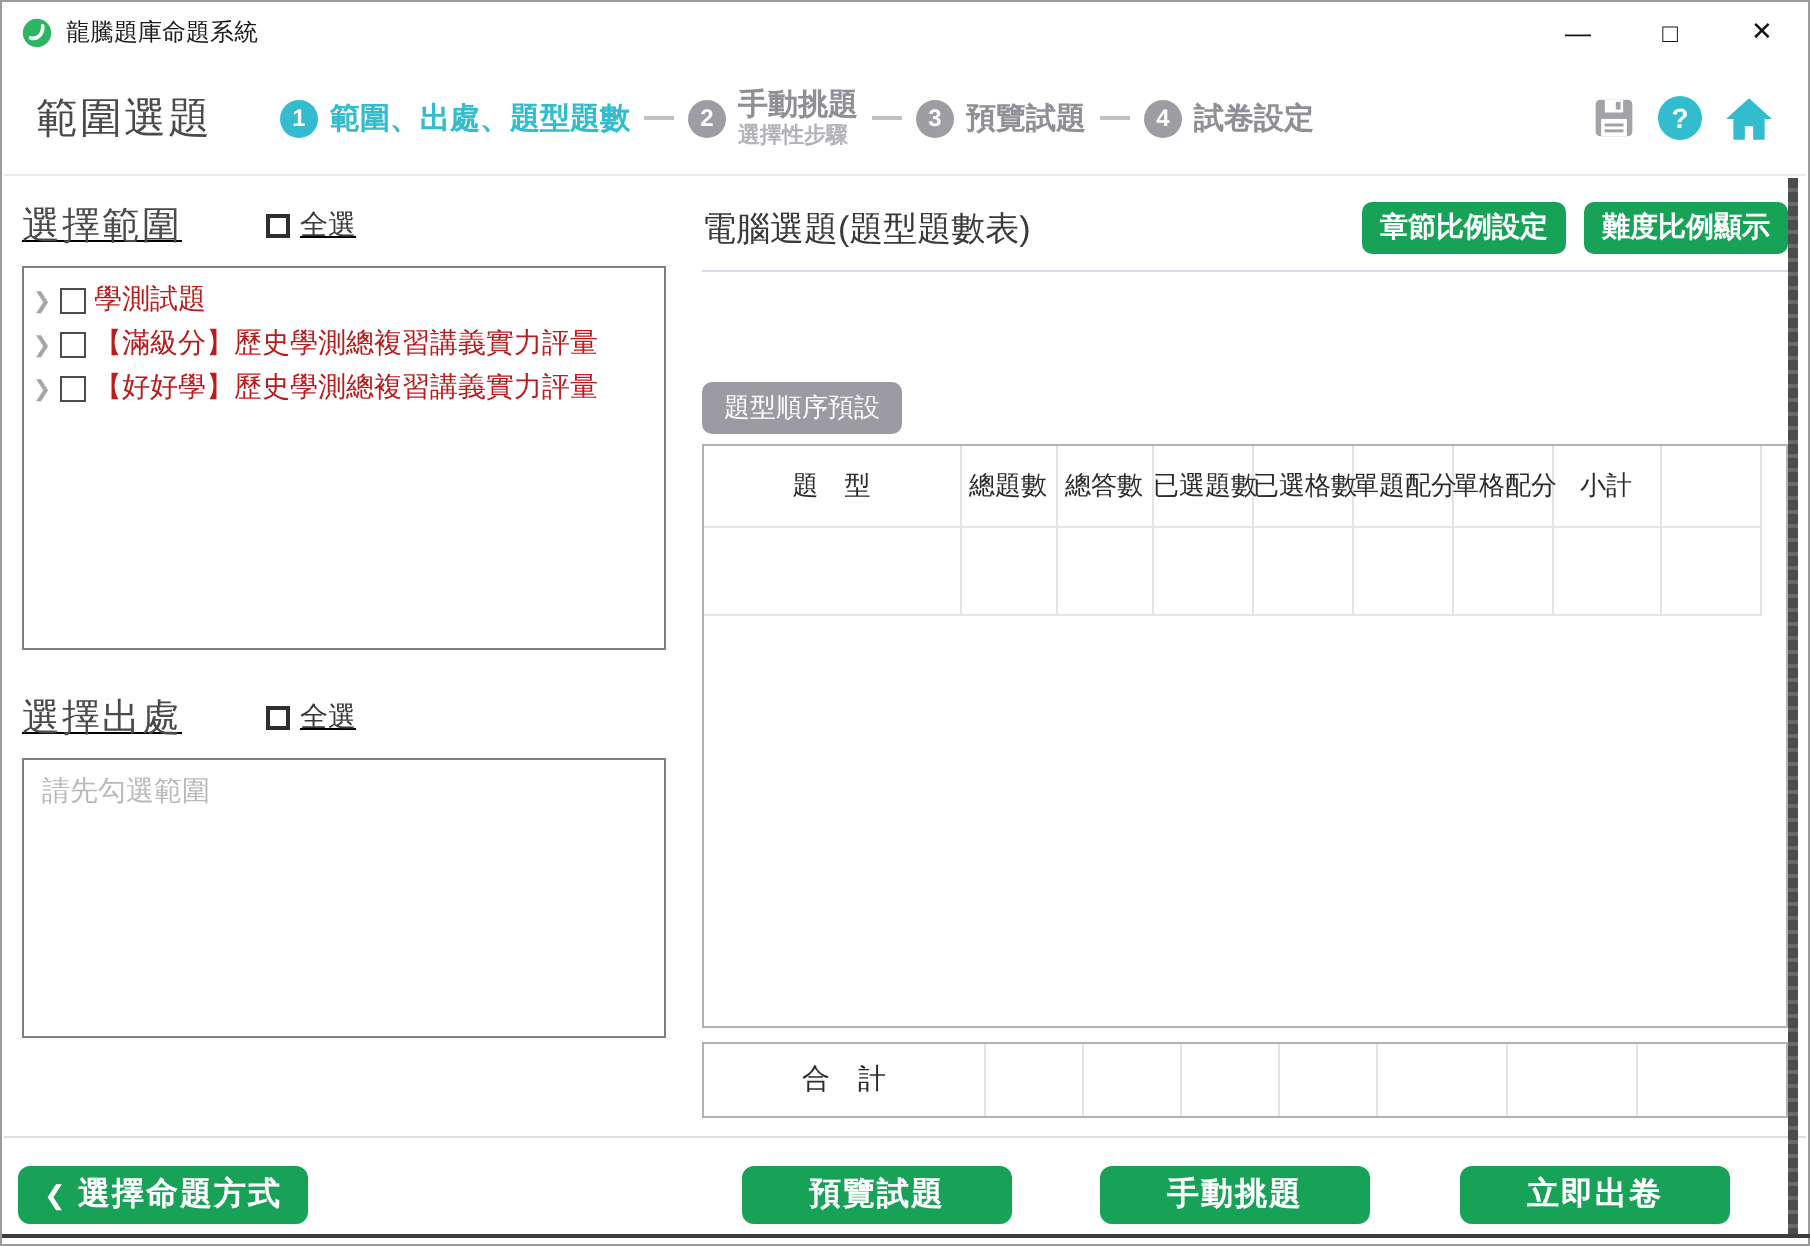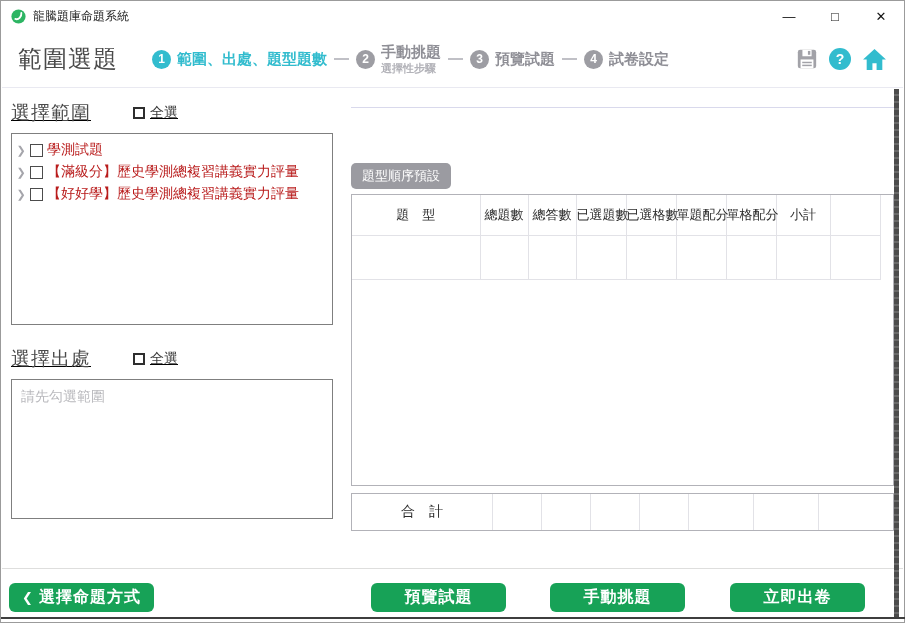--- a/index.html
+++ b/index.html
@@ -25,21 +25,21 @@
     width:46px;height:30px;display:flex;align-items:center;justify-content:center;
     font-size:13px;color:#111;cursor:default;
   }
 
   
   .header{
     position:absolute;left:1px;right:1px;top:30px;height:57px;
     border-bottom:1px solid #e9e9f1;display:flex;align-items:center;
     padding:0 16px;box-sizing:border-box;background:#fff;
   }
-  .page-title{font-size:24px;color:#4a4a4a;margin-right:34px;letter-spacing:1px;}
+  .page-title{font-size:21px;color:#4a4a4a;margin-right:34px;letter-spacing:1px;}
   .stepper{display:flex;align-items:center;}
   .step{display:flex;align-items:center;}
   .step-circle{
     width:19px;height:19px;border-radius:50%;background:#9d9da3;color:#fff;
     font-size:12px;font-weight:bold;display:flex;align-items:center;justify-content:center;
     margin-right:6px;flex:0 0 auto;
   }
   .step-label{font-size:15px;font-weight:bold;color:#8f8f96;white-space:nowrap;}
   .step-sub{font-size:11px;color:#b3b3b9;font-weight:bold;line-height:1.1;}
   .step.active .step-circle{background:#32bcce;}
@@ -242,20 +242,27 @@
         <span class="checkbox"></span>
         <span class="select-all-label">全選</span>
       </span>
     </div>
     <div class="source-box">
       <span class="placeholder">請先勾選範圍</span>
     </div>
   </div>
 
   <div class="right-panel">
+    <div class="rp-head">
+      <span class="rp-title">電腦選題(題型題數表)</span>
+      <div class="rp-buttons">
+        <button class="btn-green-sm">章節比例設定</button>
+        <button class="btn-green-sm">難度比例顯示</button>
+      </div>
+    </div>
     <div class="rp-sep"></div>
 
     <button class="btn-gray">題型順序預設</button>
 
     <div class="table-container">
       <table class="qtable">
         <colgroup>
           <col style="width:128px">
             <col style="width:48px">
             <col style="width:48px">

